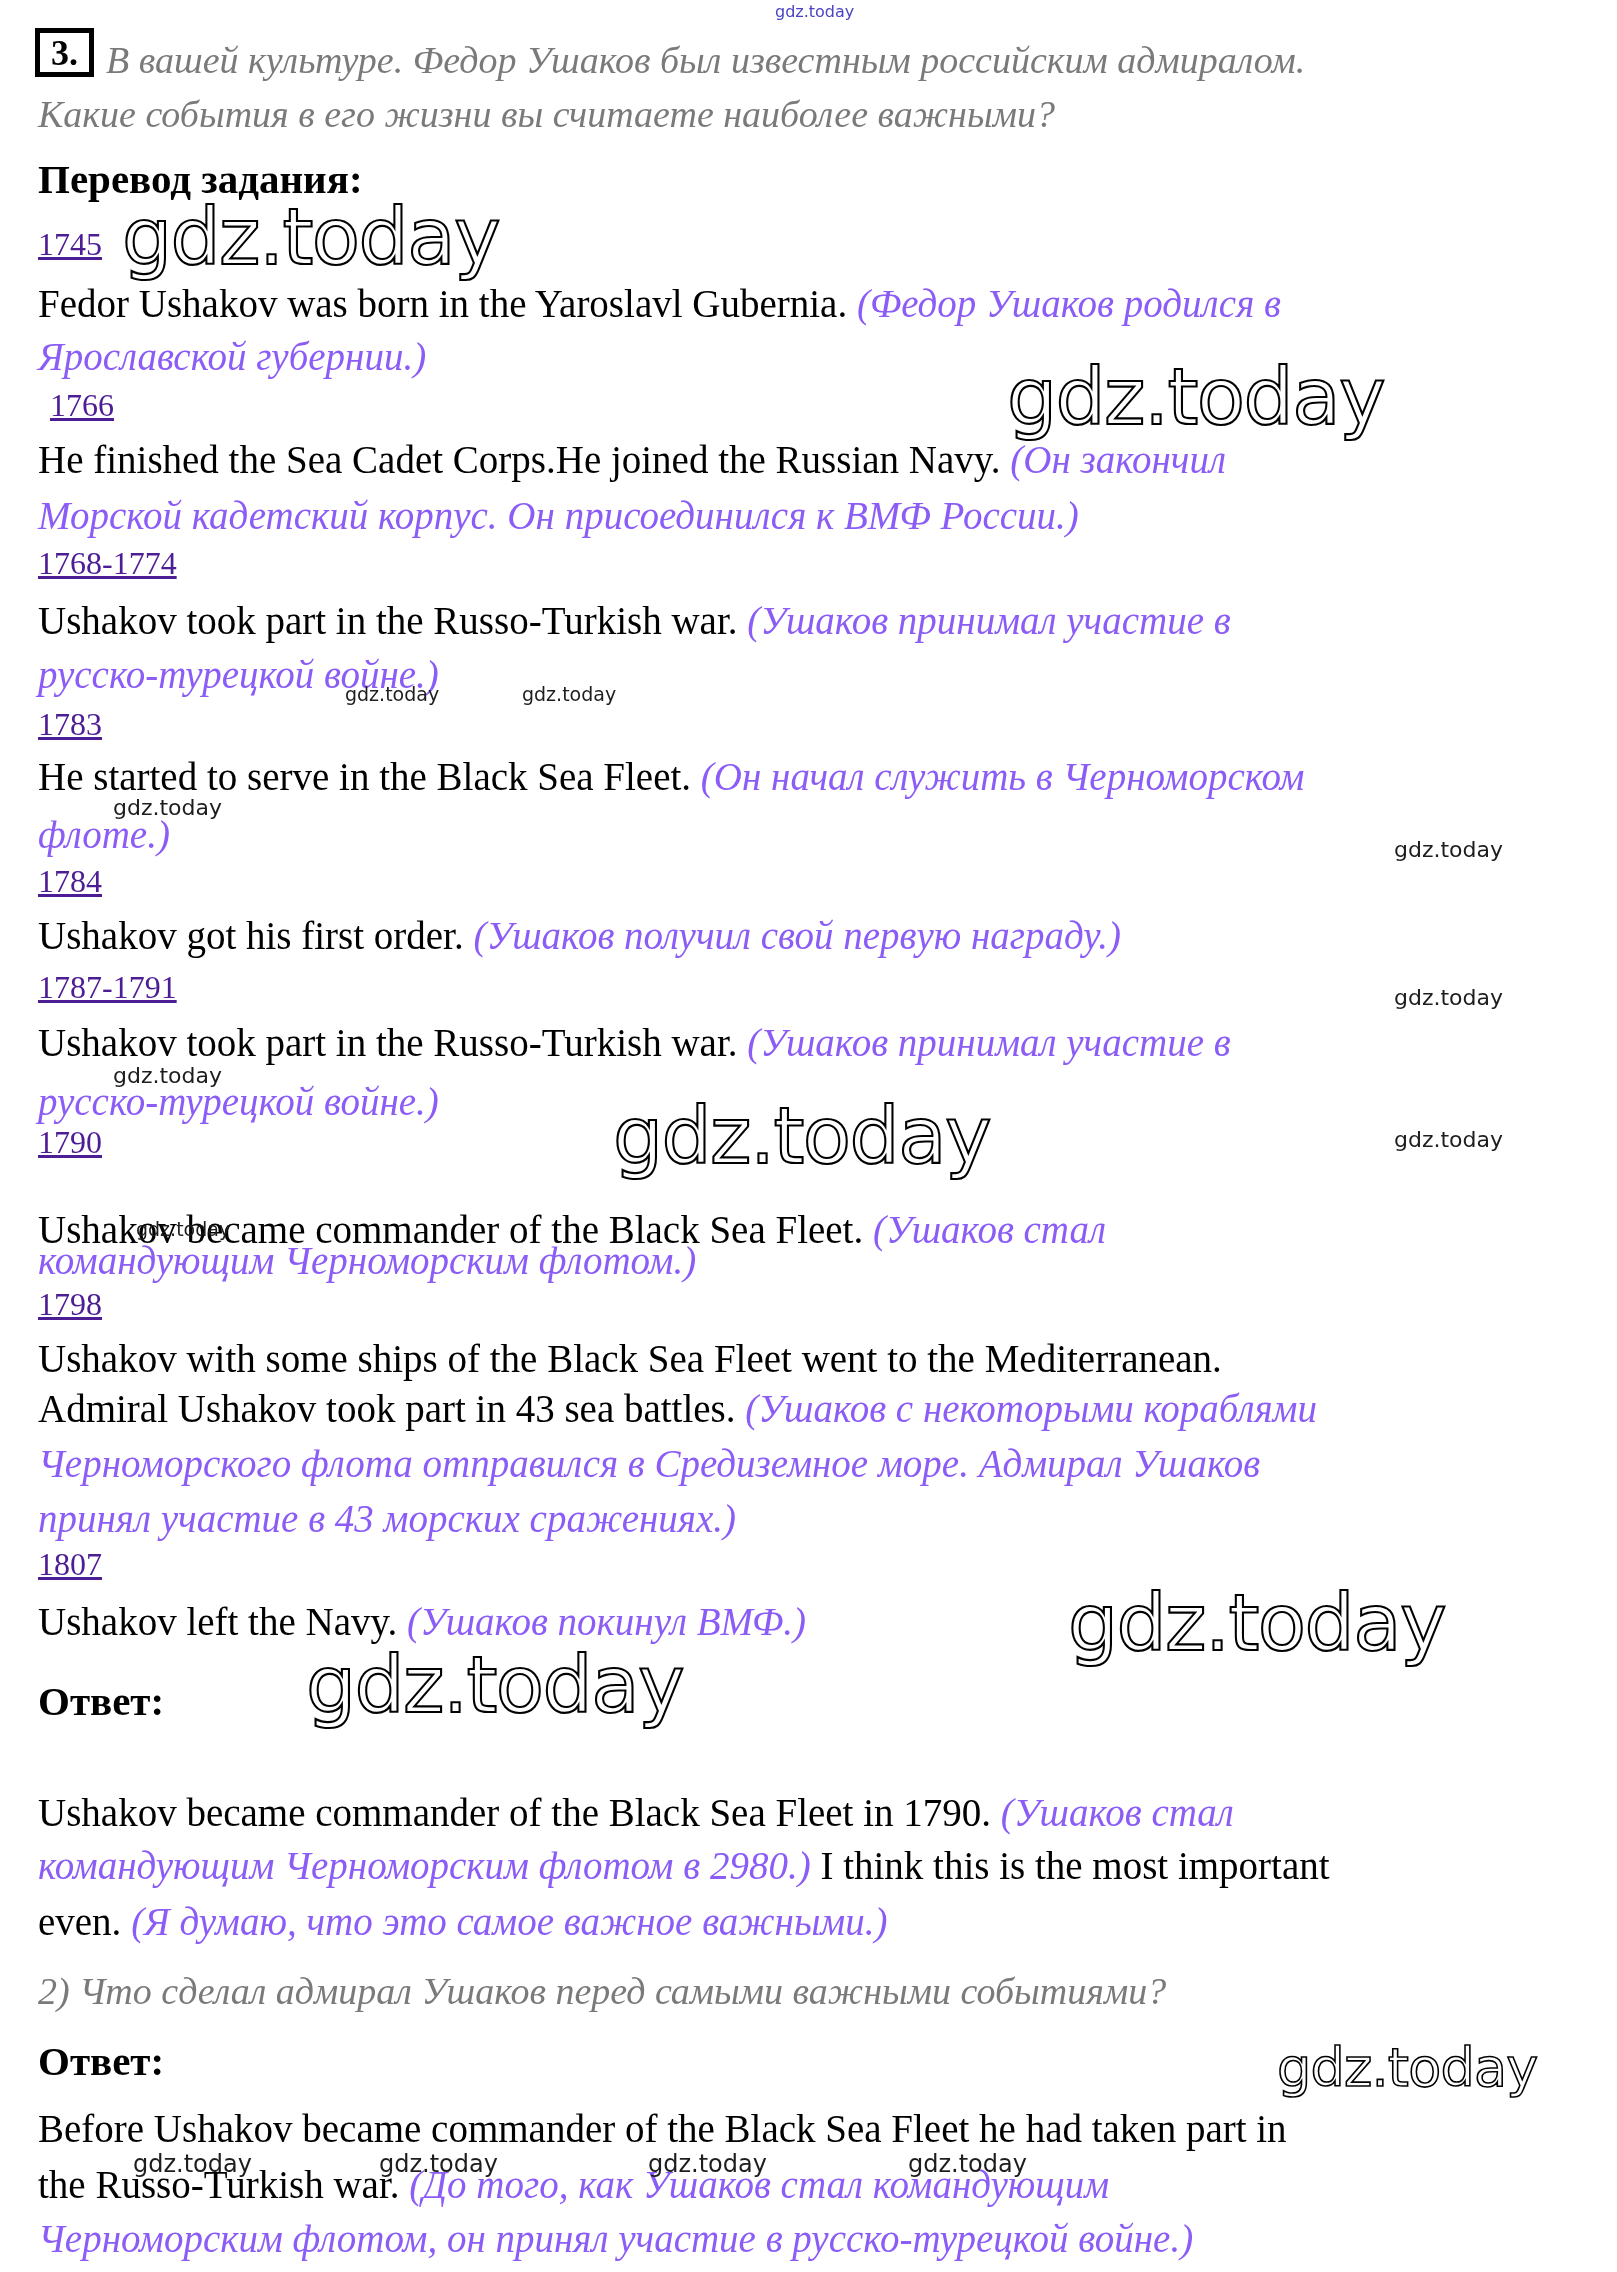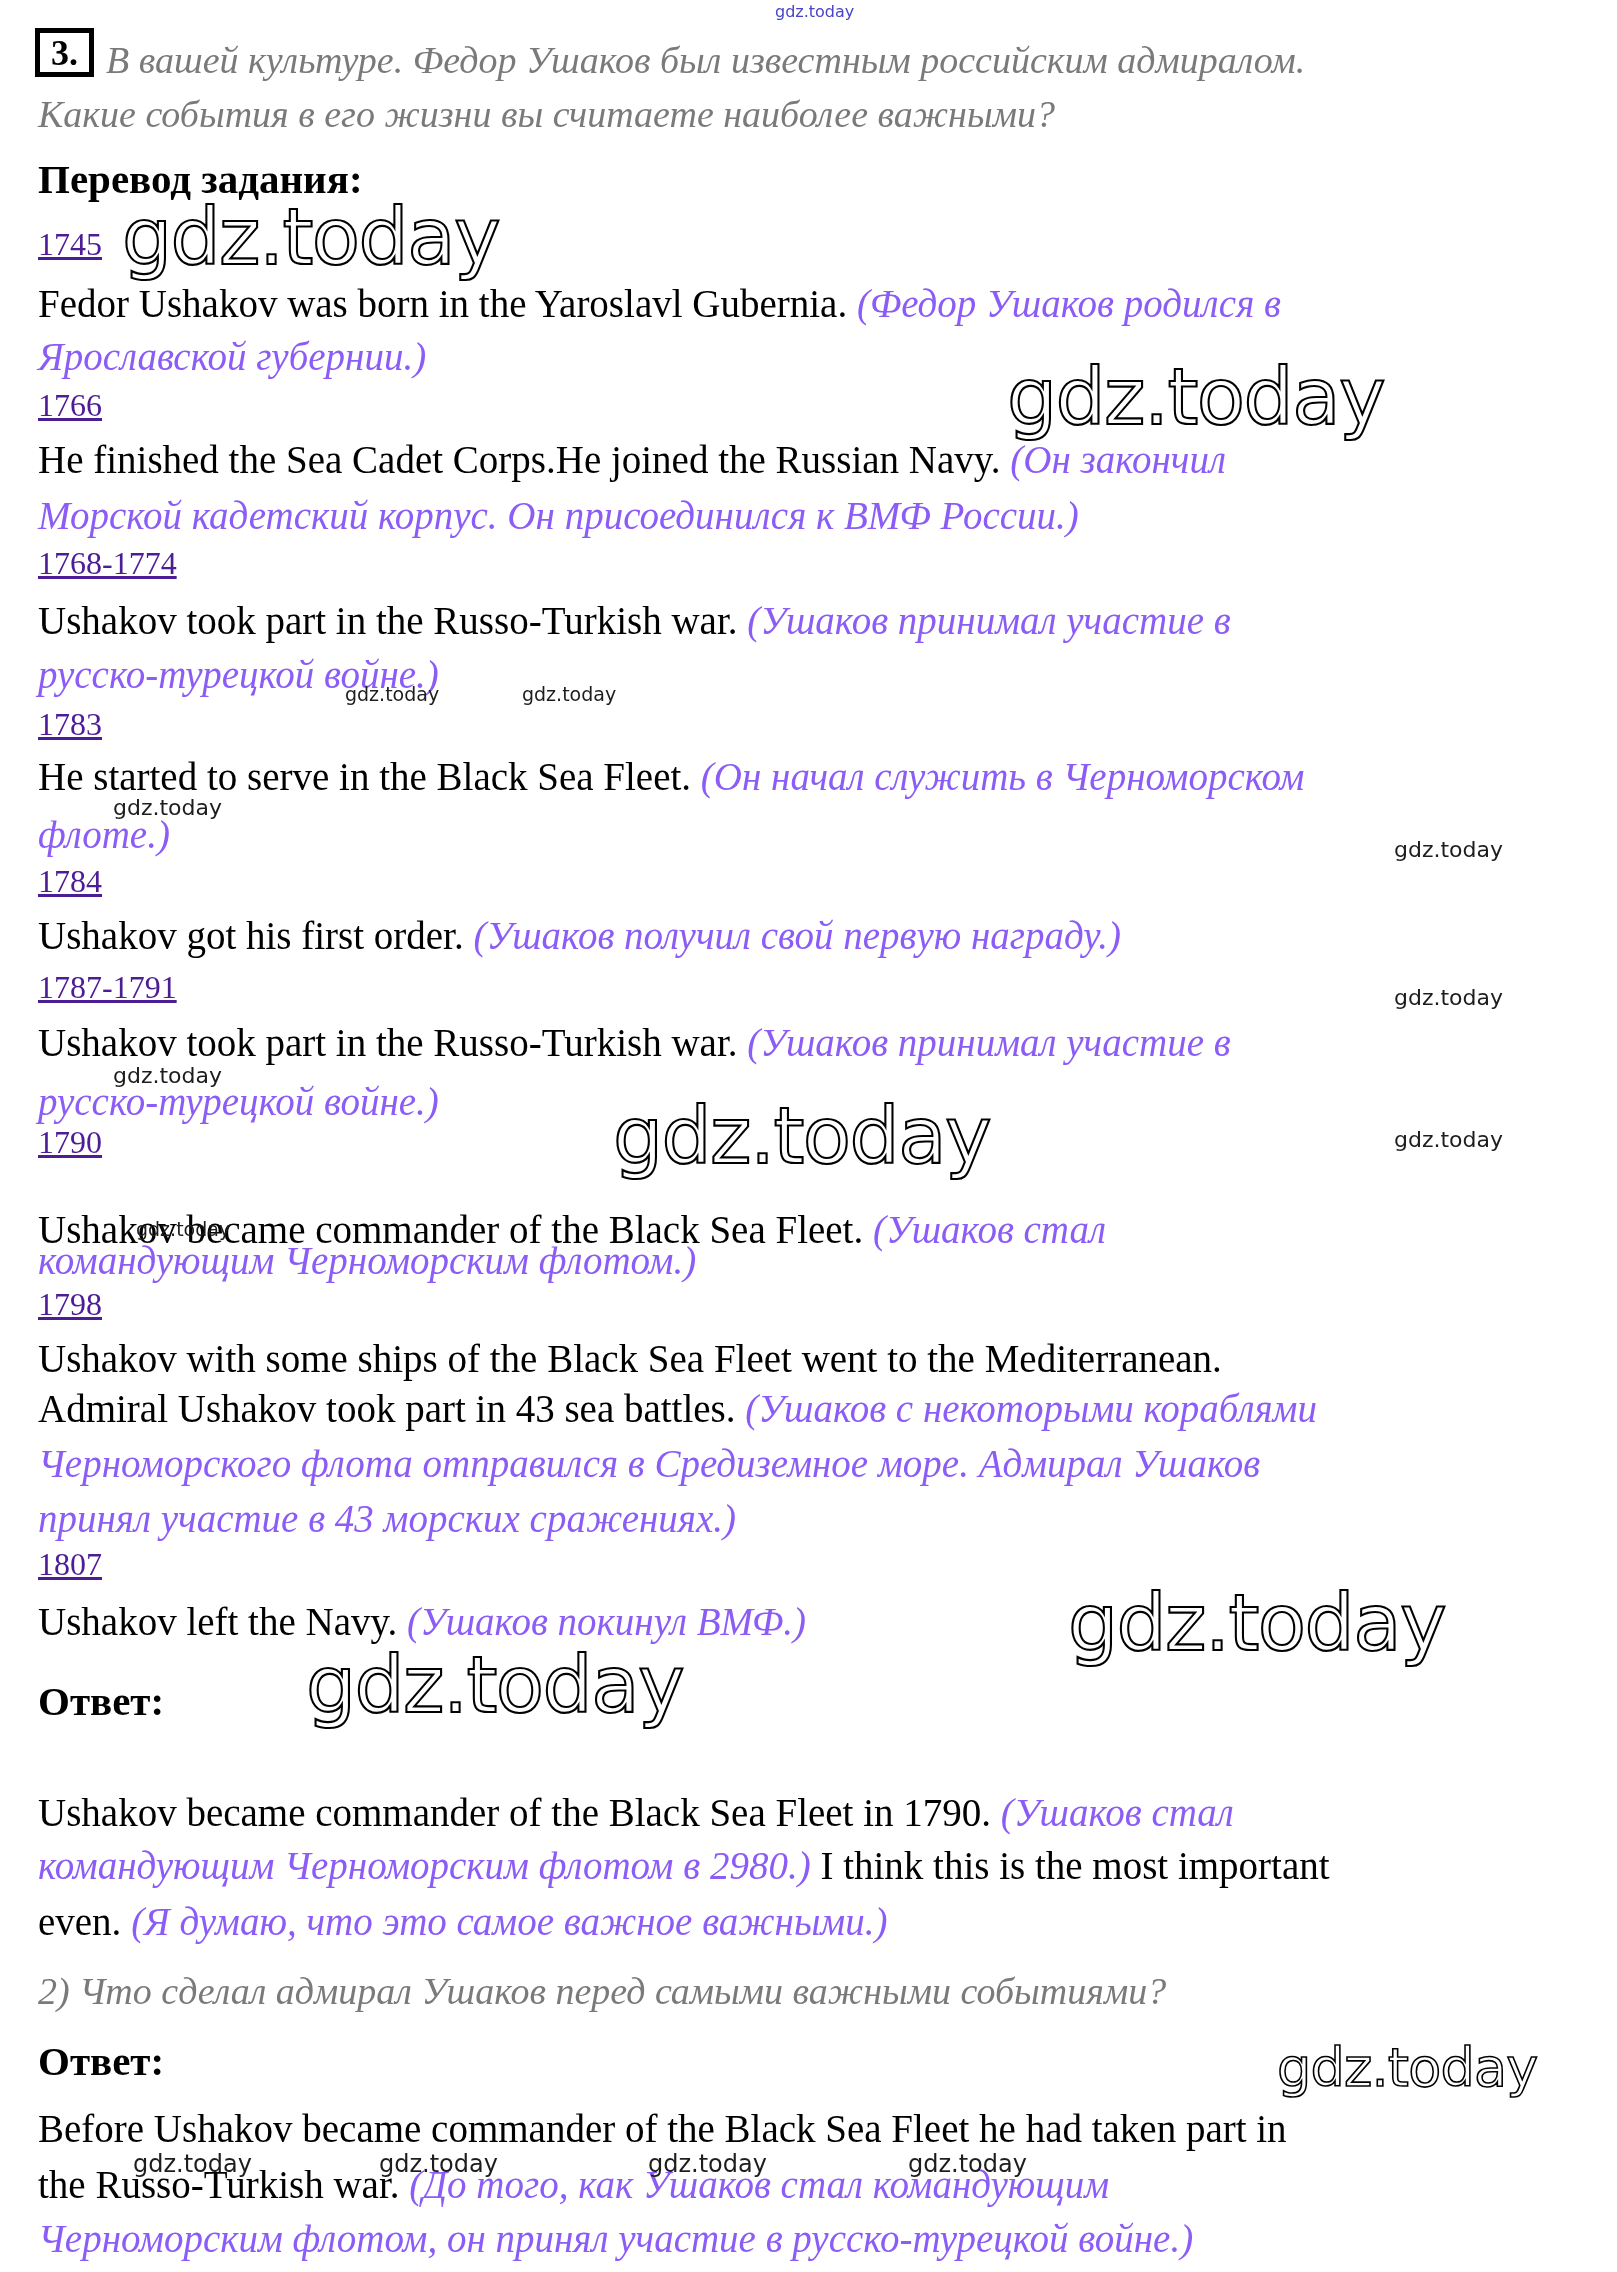--- a/index.html
+++ b/index.html
@@ -33,21 +33,21 @@
   .seg-bold{font-size:41px; color:#000000; font-weight:bold;}
   .seg-ru  {font-size:39px; color:#8b5cf6; font-style:italic;}
   .seg-task{font-size:38px; color:#7a7a7a; font-style:italic;}
 
   .line-01{top:39px; left:106px;}
   .line-02{top:93px;}
   .line-03{top:156px;}
   .line-04{top:226px;}
   .line-05{top:282px;}
   .line-06{top:335px;}
-  .line-07{top:387px;}
+  .line-07{top:387px;margin-left:12px;}
   .line-08{top:438px;}
   .line-09{top:494px;}
   .line-10{top:545px;}
   .line-11{top:599px;}
   .line-12{top:653px;}
   .line-13{top:706px;}
   .line-14{top:755px;}
   .line-15{top:813px;}
   .line-16{top:863px;}
   .line-17{top:914px;}

